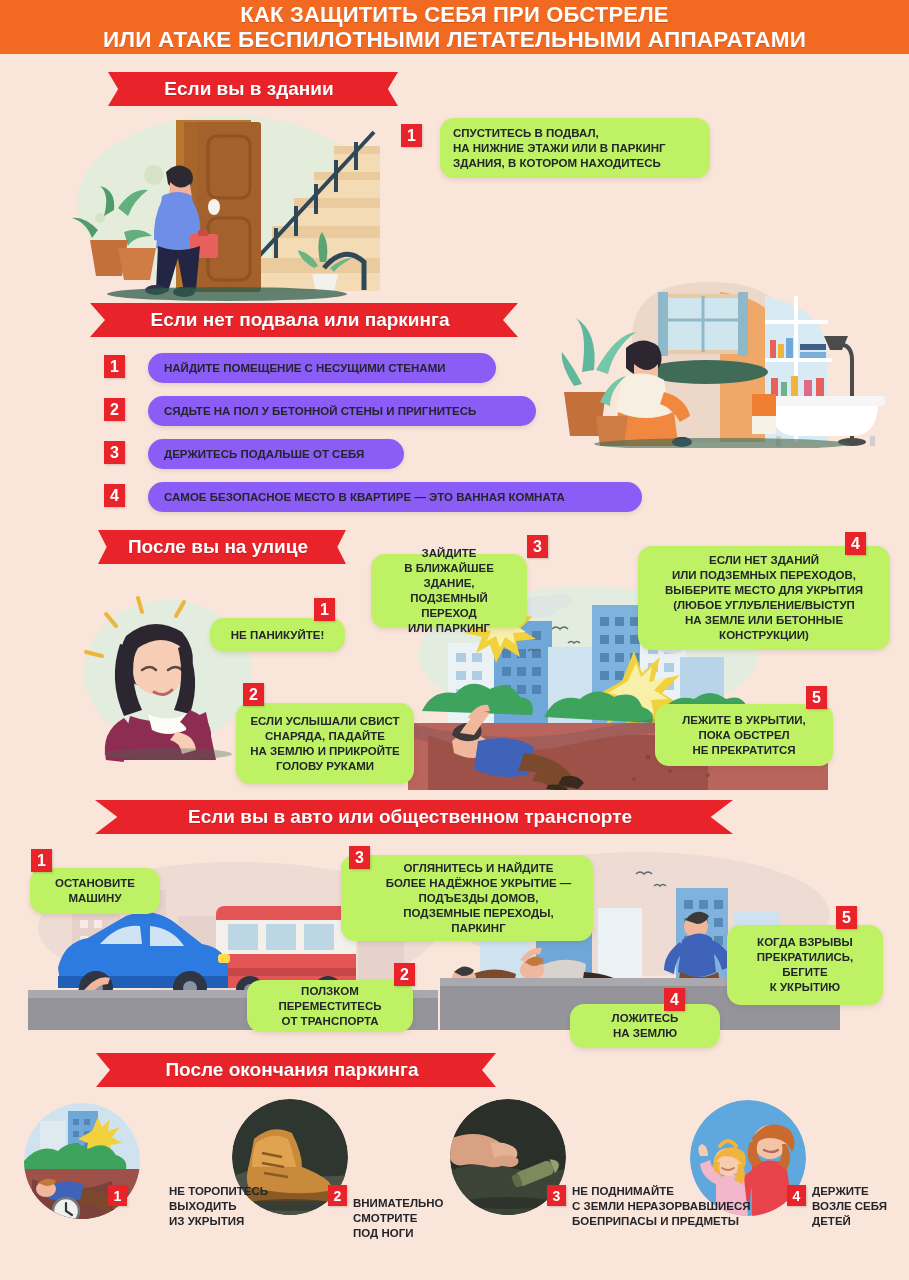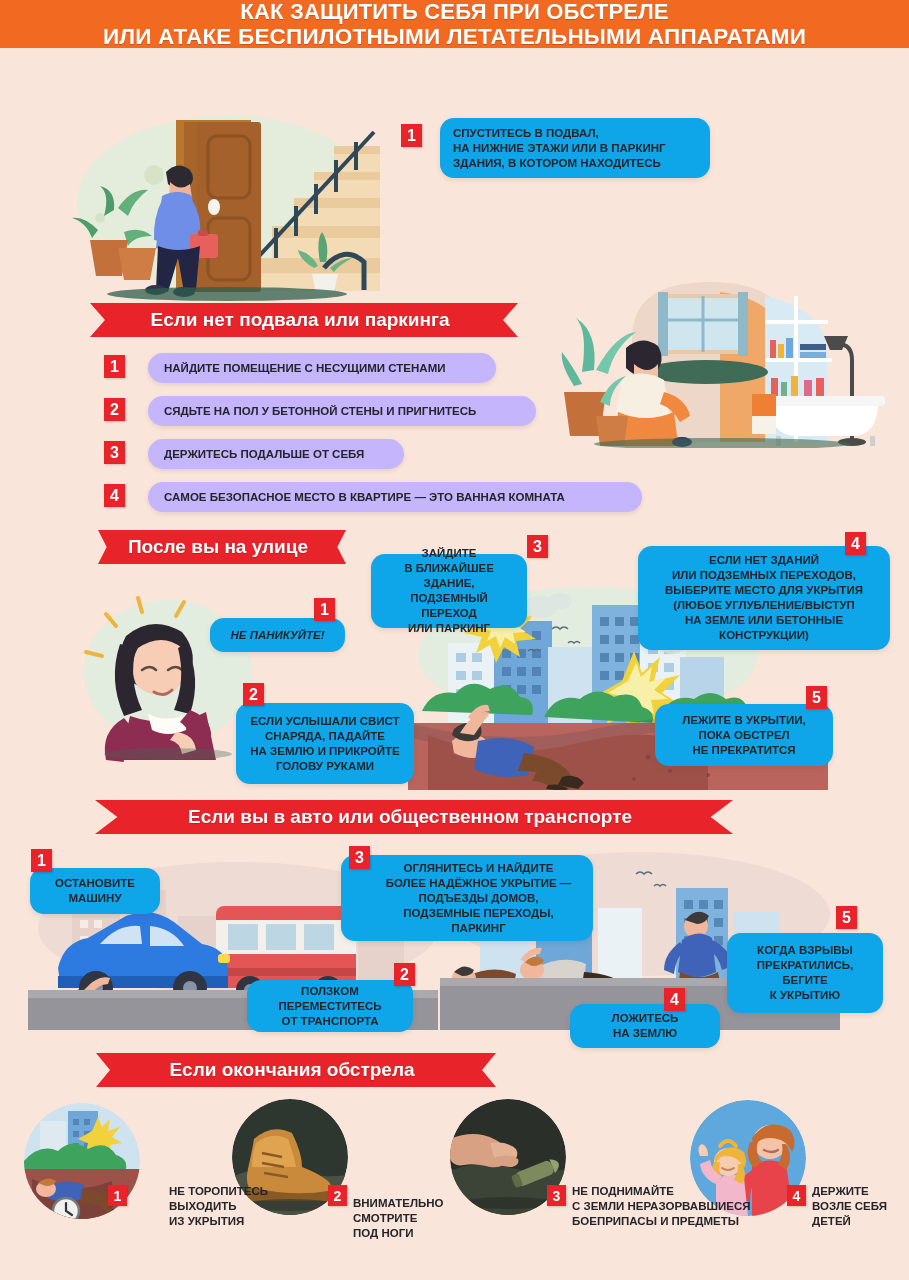--- a/index.html
+++ b/index.html
@@ -7,21 +7,21 @@
     width:909px;height:1280px;
     background:#f8e3d6;
     font-family:"Liberation Sans", sans-serif;
     overflow:hidden;
     position:relative;
   }
   .poster{position:relative;width:909px;height:1280px;background:#fae5da;overflow:hidden;}
 
   
   .header{
-    position:absolute;left:0;top:0;width:909px;height:48px;
+    position:absolute;left:0;top:0;width:909px;height:54px;
     background:#f26a21;
     display:flex;flex-direction:column;align-items:center;justify-content:center;
   }
   .header .ln{
     color:#ffffff;font-weight:bold;letter-spacing:.2px;
     font-size:22px;line-height:25px;text-align:center;
     text-shadow:0 1px 0 rgba(120,40,0,.35);
     white-space:nowrap;
   }
   .header .ln2{font-size:22.5px;}
@@ -44,32 +44,32 @@
     position:absolute;width:21px;height:23px;background:#e8232a;
     color:#fff;font-weight:bold;font-size:16px;
     display:flex;align-items:center;justify-content:center;
     box-shadow:1px 1px 2px rgba(0,0,0,.18);
     z-index:7;
   }
   .num.sm{width:19px;height:21px;font-size:14px;}
 
   
   .bubble{
-    position:absolute;background:#0ea5e9;border-radius:14px;
+    position:absolute;background:#bef264;border-radius:14px;
     color:#23252b;font-weight:bold;font-size:11.5px;line-height:15px;
     display:flex;align-items:center;justify-content:center;text-align:center;
     padding:9px 13px;box-sizing:border-box;
     box-shadow:0 2px 5px rgba(90,60,50,.13);
     z-index:6;
   }
   .bubble.left{text-align:left;justify-content:flex-start;}
 
   
   .listrow{
-    position:absolute;background:#c4b5fd;border-radius:17px;height:30px;
+    position:absolute;background:#8b5cf6;border-radius:17px;height:30px;
     display:flex;align-items:center;
     color:#23252b;font-weight:bold;font-size:11.5px;
     padding:0 16px;box-sizing:border-box;white-space:nowrap;
     box-shadow:0 2px 4px rgba(90,60,50,.12);
   }
 
   
   .scene{position:absolute;overflow:hidden;}
   .scene svg{display:block;}
 
@@ -84,20 +84,23 @@
 </head>
 <body>
 
 <div class="poster">
 
   <div class="header">
     <div class="ln">КАК ЗАЩИТИТЬ СЕБЯ ПРИ ОБСТРЕЛЕ</div>
     <div class="ln ln2">ИЛИ АТАКЕ БЕСПИЛОТНЫМИ ЛЕТАТЕЛЬНЫМИ АППАРАТАМИ</div>
   </div>
 
+  <div class="ribbon notch" style="left:108px;top:72px;width:290px;">
+    <span>Если вы в здании</span>
+  </div>
 
   <div class="scene" style="left:62px;top:108px;width:330px;height:198px;">
     <svg width="330" height="198" viewBox="0 0 330 198">
       <ellipse cx="165" cy="95" rx="150" ry="88" fill="#e4eddb"></ellipse>
       <circle cx="92" cy="67" r="10" fill="#d6e3c9"></circle>
       <circle cx="38" cy="110" r="5" fill="#d6e3c9"></circle>
 
       <g>
         <rect x="188" y="165" width="130" height="18" fill="#f2dbb5"></rect>
         <rect x="188" y="150" width="130" height="15" fill="#e9cb9d"></rect>
@@ -379,21 +382,21 @@
         <path d="M68 122 q22 10 42 -2 l-4 18 q-18 8 -34 0z" fill="#fdfcf7"></path>
         <path d="M110 118 q26 10 20 34 l-18 6 q0 -20 -12 -28z" fill="#8e2d52"></path>
         <path d="M96 140 q18 2 20 18 l-14 4 q-2 -12 -12 -14z" fill="#f8cdb6"></path>
         <path d="M44 126 q-24 14 -18 42 l18 2 q-4 -22 10 -32z" fill="#8e2d52"></path>
       </g>
       <ellipse cx="88" cy="162" rx="64" ry="6" fill="#3f6b57" opacity=".35"></ellipse>
     </svg>
   </div>
 
   <div class="num" style="left:314px;top:598px;">1</div>
-  <div class="bubble" style="left:210px;top:618px;width:135px;height:34px;font-style:italic;">НЕ ПАНИКУЙТЕ!</div>
+  <div class="bubble" style="left:210px;top:618px;width:135px;height:34px;">НЕ ПАНИКУЙТЕ!</div>
 
   <div class="num" style="left:243px;top:683px;">2</div>
   <div class="bubble" style="left:236px;top:703px;width:178px;height:81px;">ЕСЛИ УСЛЫШАЛИ СВИСТ<br>СНАРЯДА, ПАДАЙТЕ<br>НА ЗЕМЛЮ И ПРИКРОЙТЕ<br>ГОЛОВУ РУКАМИ</div>
 
   <div class="num" style="left:527px;top:535px;">3</div>
   <div class="bubble" style="left:371px;top:554px;width:156px;height:74px;">ЗАЙДИТЕ<br>В БЛИЖАЙШЕЕ ЗДАНИЕ,<br>ПОДЗЕМНЫЙ ПЕРЕХОД<br>ИЛИ ПАРКИНГ</div>
 
   <div class="num" style="left:845px;top:532px;">4</div>
   <div class="bubble" style="left:638px;top:546px;width:252px;height:104px;">ЕСЛИ НЕТ ЗДАНИЙ<br>ИЛИ ПОДЗЕМНЫХ ПЕРЕХОДОВ,<br>ВЫБЕРИТЕ МЕСТО ДЛЯ УКРЫТИЯ<br>(ЛЮБОЕ УГЛУБЛЕНИЕ/ВЫСТУП<br>НА ЗЕМЛЕ ИЛИ БЕТОННЫЕ<br>КОНСТРУКЦИИ)</div>
 
@@ -537,24 +540,24 @@
   <div class="num" style="left:394px;top:963px;">2</div>
   <div class="bubble" style="left:247px;top:980px;width:166px;height:52px;">ПОЛЗКОМ<br>ПЕРЕМЕСТИТЕСЬ<br>ОТ ТРАНСПОРТА</div>
 
   <div class="num" style="left:349px;top:846px;">3</div>
   <div class="bubble" style="left:341px;top:855px;width:252px;height:86px;padding-left:36px;">ОГЛЯНИТЕСЬ И НАЙДИТЕ<br>БОЛЕЕ НАДЁЖНОЕ УКРЫТИЕ —<br>ПОДЪЕЗДЫ ДОМОВ,<br>ПОДЗЕМНЫЕ ПЕРЕХОДЫ,<br>ПАРКИНГ</div>
 
   <div class="num" style="left:664px;top:988px;">4</div>
   <div class="bubble" style="left:570px;top:1004px;width:150px;height:44px;">ЛОЖИТЕСЬ<br>НА ЗЕМЛЮ</div>
 
   <div class="num" style="left:836px;top:906px;">5</div>
-  <div class="bubble" style="left:727px;top:925px;width:156px;height:80px;margin-top:8px;">КОГДА ВЗРЫВЫ<br>ПРЕКРАТИЛИСЬ,<br>БЕГИТЕ<br>К УКРЫТИЮ</div>
+  <div class="bubble" style="left:727px;top:925px;width:156px;height:80px;">КОГДА ВЗРЫВЫ<br>ПРЕКРАТИЛИСЬ,<br>БЕГИТЕ<br>К УКРЫТИЮ</div>
 
   <div class="ribbon notch" style="left:96px;top:1053px;width:400px;">
-    <span>Если окончания обстрела</span>
+    <span>После окончания паркинга</span>
   </div>
 
   <div class="circ" style="left:24px;top:1103px;width:116px;height:116px;">
     <svg width="116" height="116" viewBox="0 0 116 116">
       <circle cx="58" cy="58" r="58" fill="#cfe2ef"></circle>
       <g>
         <rect x="16" y="18" width="26" height="46" fill="#dfe9f0"></rect>
         <rect x="44" y="8" width="30" height="56" fill="#6ea7d8"></rect>
         <rect x="76" y="22" width="26" height="42" fill="#cfe2ef"></rect>
         <g fill="#4d7fae" opacity=".8">

